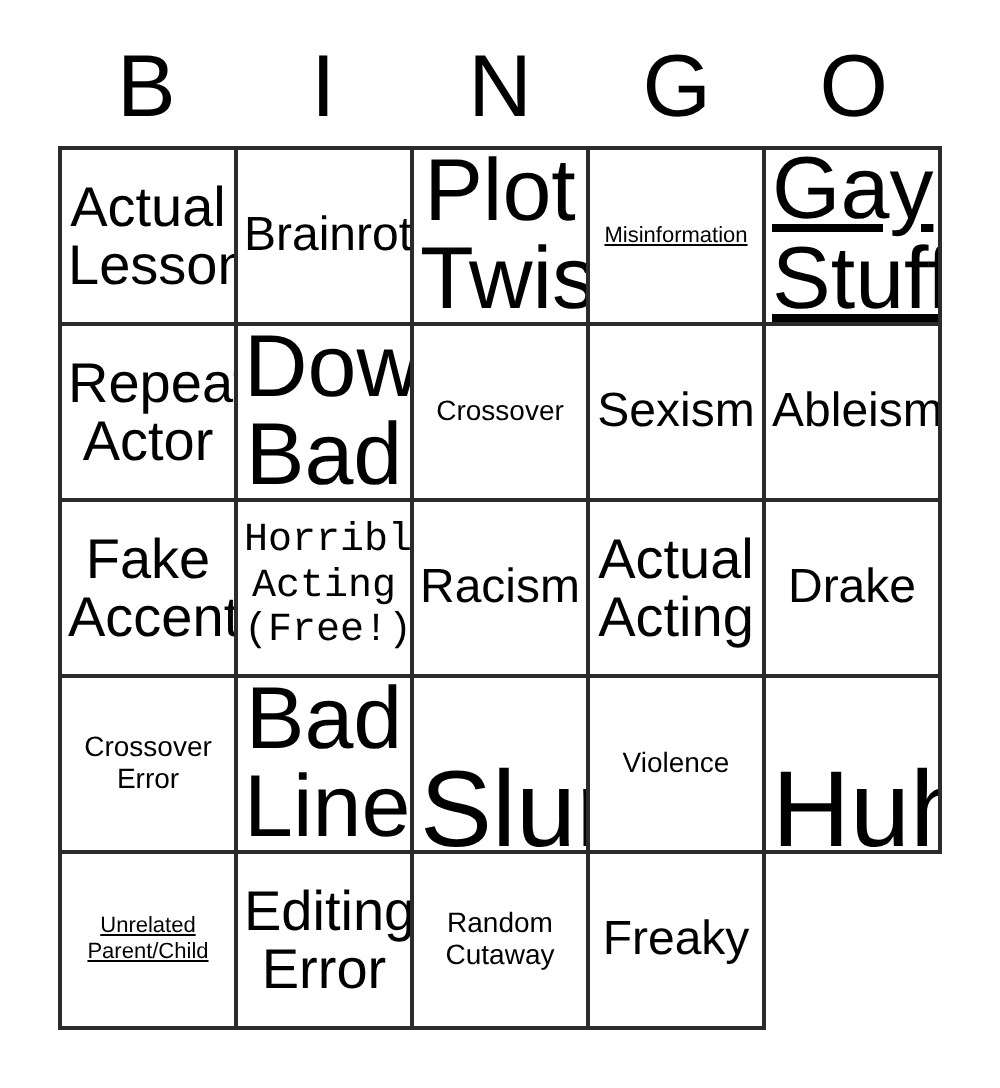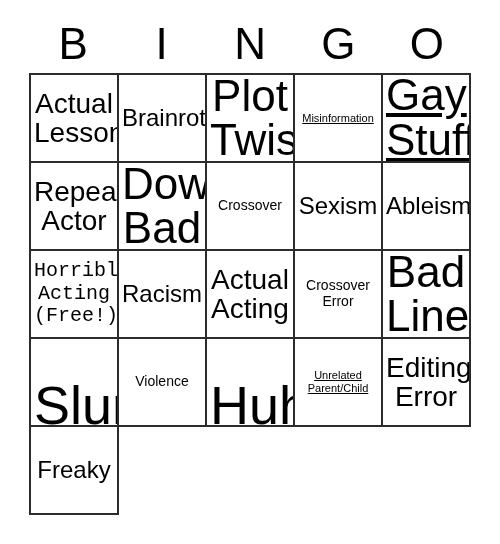--- a/index.html
+++ b/index.html
@@ -127,30 +127,37 @@
       <div class="cell">
         <span class="cell-text fs-sm">Crossover</span>
       </div>
       <div class="cell">
         <span class="cell-text fs-md">Sexism</span>
       </div>
       <div class="cell">
         <span class="cell-text fs-md">Ableism</span>
       </div>
       <div class="cell">
+        <span class="cell-text fs-lg">Fake
+Accent</span>
+      </div>
+      <div class="cell">
         <span class="cell-text fs-free">Horrible
 Acting
 (Free!)</span>
       </div>
       <div class="cell">
         <span class="cell-text fs-md">Racism</span>
       </div>
       <div class="cell">
         <span class="cell-text fs-lg">Actual
 Acting</span>
+      </div>
+      <div class="cell">
+        <span class="cell-text fs-md">Drake</span>
       </div>
       <div class="cell">
         <span class="cell-text fs-sm">Crossover
 Error</span>
       </div>
       <div class="cell">
         <span class="cell-text fs-xxl">Bad
 Lines</span>
       </div>
       <div class="cell">
@@ -164,17 +171,21 @@
       </div>
       <div class="cell">
         <span class="cell-text fs-xs">Unrelated
 Parent/Child</span>
       </div>
       <div class="cell">
         <span class="cell-text fs-lg">Editing
 Error</span>
       </div>
       <div class="cell">
+        <span class="cell-text fs-sm">Random
+Cutaway</span>
+      </div>
+      <div class="cell">
         <span class="cell-text fs-md">Freaky</span>
       </div>
     </div>
 
 </div>
 
 </body></html>

